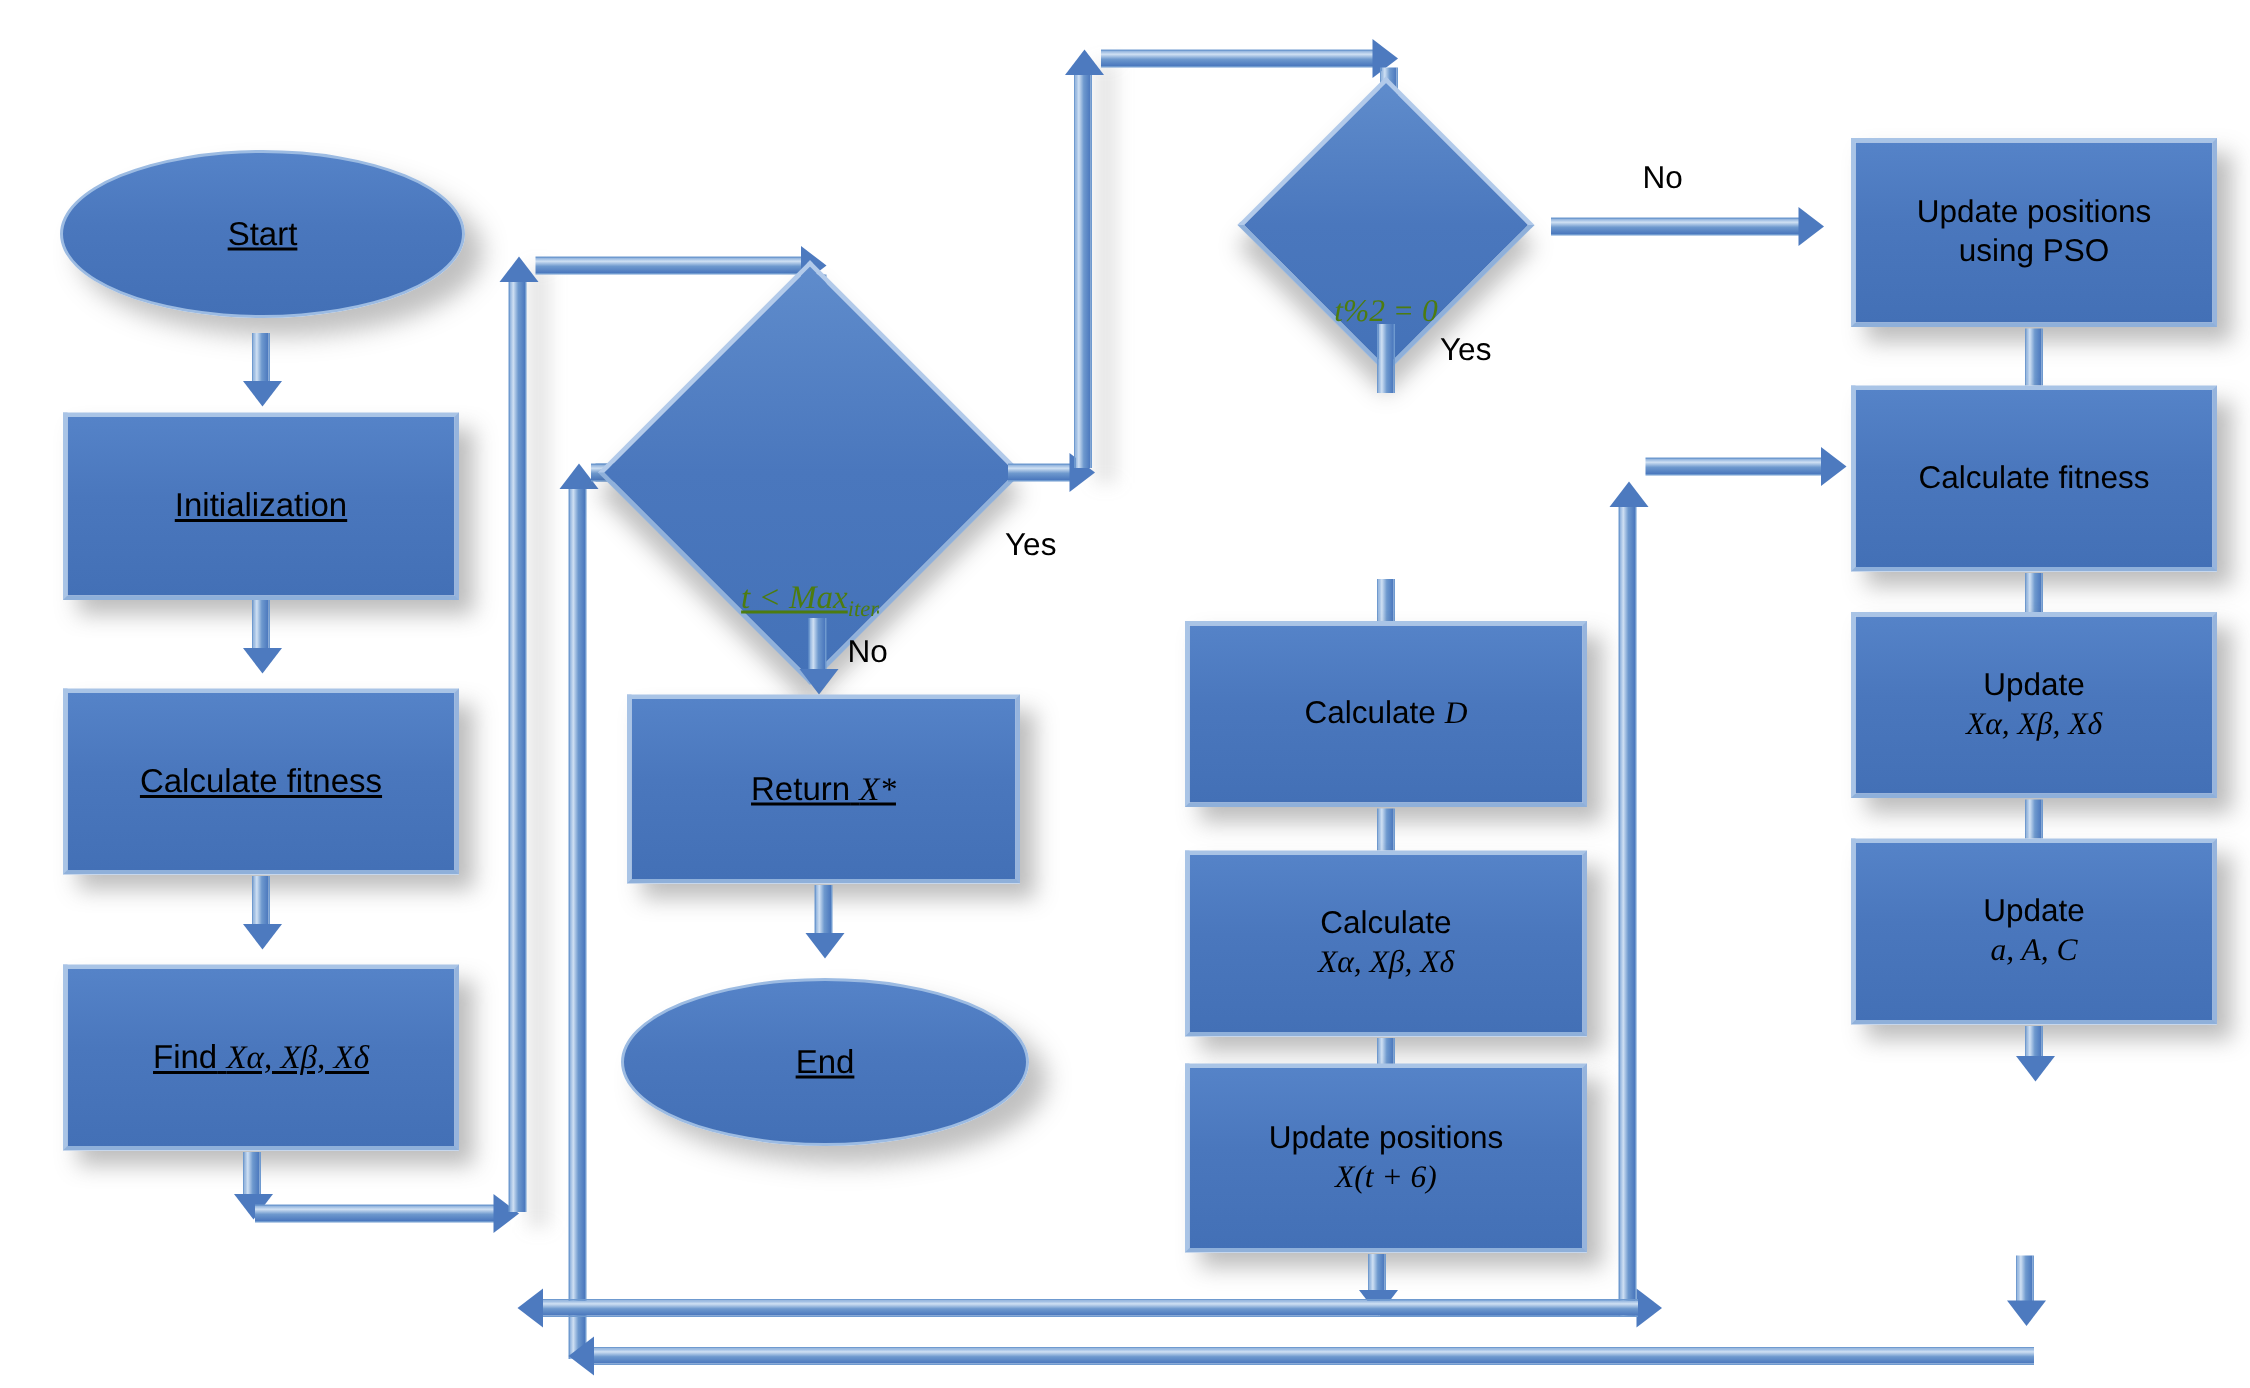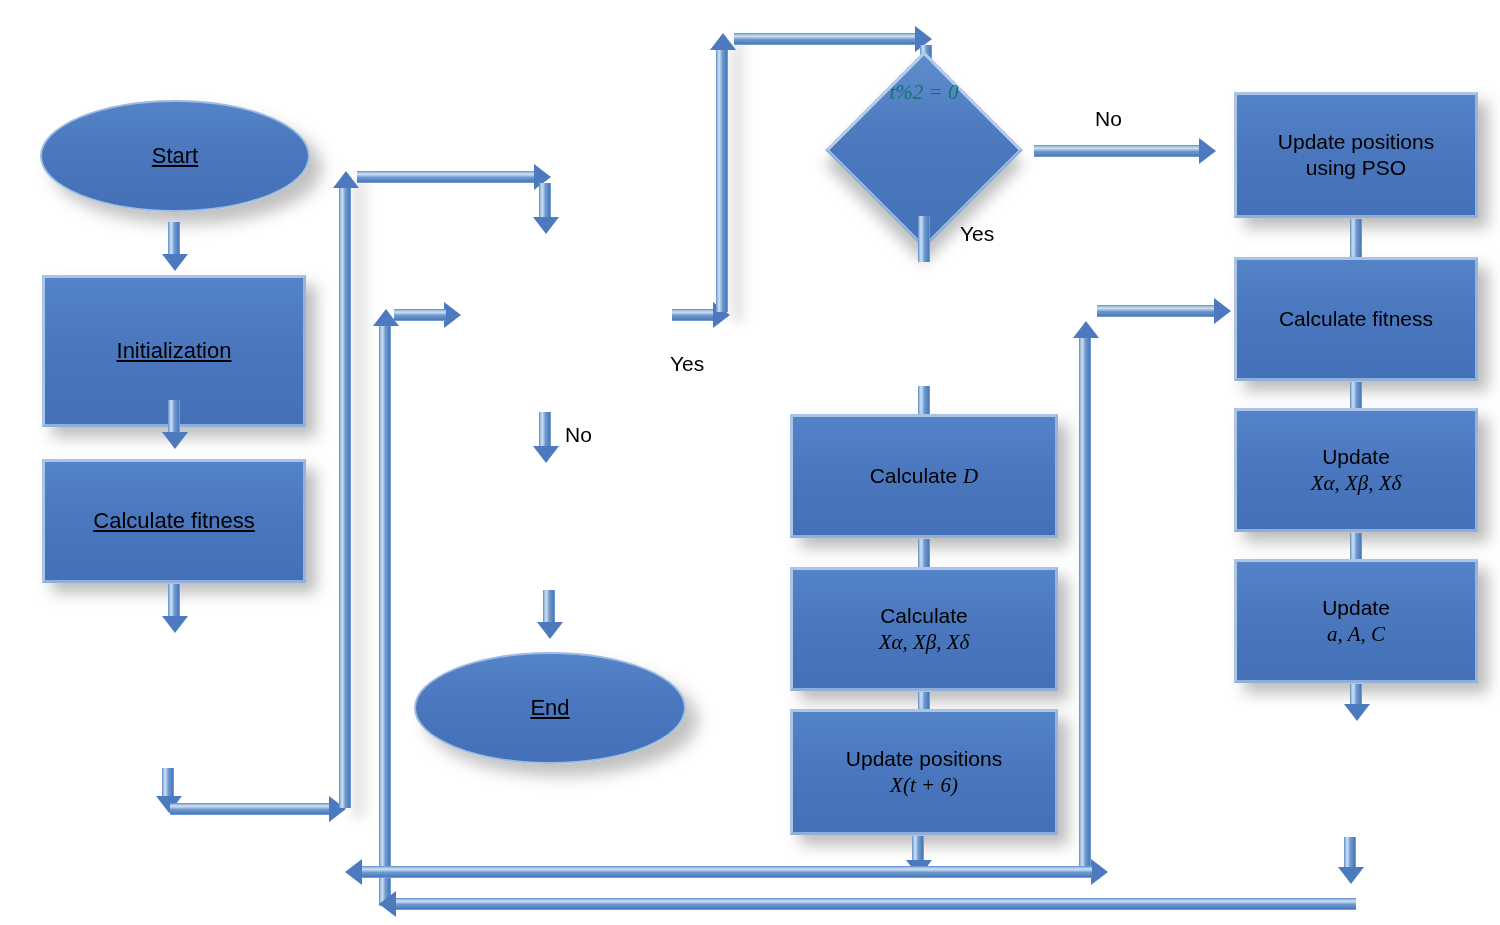--- a/index.html
+++ b/index.html
@@ -40,22 +40,22 @@
     transform:rotate(45deg);
     border-top:3px solid #b2caea;
     border-left:3px solid #b2caea;
     border-right:3px solid #8fb0da;
     border-bottom:3px solid #8fb0da;
     box-shadow:10px 10px 14px rgba(90,90,90,.38);
     box-sizing:border-box;
   }
   .diamond-wrap .dlabel{
     position:absolute;left:0;top:0;width:100%;height:100%;
-    display:flex;align-items:flex-start;justify-content:center;
-    color:#0f766e;
+    display:flex;align-items:flex-end;justify-content:center;
+    color:#4d7c0f;
   }
   .txt{position:relative;z-index:2;padding:0 6px;}
   .f21{font-size:21px;}
   .f22{font-size:22px;text-decoration:underline;}
   .math{font-family:"Liberation Serif", serif;font-style:italic;}
   sub{font-size:.68em;font-style:italic;}
   
   .conn{position:absolute;}
   .vline{
     position:absolute;width:12px;
@@ -87,38 +87,44 @@
 
   <div class="node ellipse" style="left:40px;top:100px;width:270px;height:112px;">
     <span class="txt f22">Start</span>
   </div>
 
   <div class="conn">
     <div class="vline" style="left:168px;top:222px;height:36px;"></div>
     <div class="head head-d" style="left:162px;top:254px;"></div>
   </div>
 
-  <div class="node rect" style="left:42px;top:275px;width:264px;height:152px;">
+  <div class="node rect" style="left:42px;top:275px;width:264px;height:125px;">
     <span class="txt f22">Initialization</span>
   </div>
 
   <div class="conn">
     <div class="vline" style="left:168px;top:400px;height:36px;"></div>
     <div class="head head-d" style="left:162px;top:432px;"></div>
   </div>
 
   <div class="node rect" style="left:42px;top:459px;width:264px;height:124px;">
     <span class="txt f22">Calculate fitness</span>
   </div>
 
   <div class="conn">
     <div class="vline" style="left:168px;top:584px;height:36px;"></div>
     <div class="head head-d" style="left:162px;top:616px;"></div>
   </div>
 
+  <div class="node rect" style="left:42px;top:643px;width:264px;height:124px;">
+    <span class="txt f22">
+      <span>Find</span>
+      <span class="math">Xα, Xβ, Xδ</span>
+    </span>
+  </div>
 
   <div class="conn">
     <div class="vline" style="left:162px;top:768px;height:32px;"></div>
     <div class="head head-d" style="left:156px;top:796px;"></div>
     <div class="hline" style="left:170px;top:803px;width:160px;"></div>
     <div class="head head-r" style="left:329px;top:796px;"></div>
   </div>
 
   <div class="conn">
     <div class="vline" style="left:339px;top:188px;height:620px;"></div>
@@ -133,33 +139,45 @@
     <div class="vline" style="left:379px;top:326px;height:580px;"></div>
     <div class="head head-u" style="left:373px;top:309px;"></div>
     <div class="hline" style="left:397px;top:309px;width:48px;"></div>
     <div class="head head-r" style="left:444px;top:302px;"></div>
   </div>
 
   <div class="conn">
     <div class="hline" style="left:394px;top:309px;width:52px;"></div>
   </div>
 
+  <div class="diamond-wrap" style="left:440px;top:215px;width:200px;height:200px;">
+    <div class="dia"></div>
+    <div class="dlabel">
+      <span class="txt f22 math"><span>t &lt; Max</span><sub>iter</sub></span>
+    </div>
+  </div>
 
   <div class="conn">
     <div class="hline" style="left:672px;top:309px;width:42px;"></div>
     <div class="head head-r" style="left:713px;top:302px;"></div>
   </div>
   <div class="elabel" style="left:670px;top:352px;">Yes</div>
 
   <div class="conn">
     <div class="vline" style="left:539px;top:412px;height:38px;"></div>
     <div class="head head-d" style="left:533px;top:446px;"></div>
   </div>
   <div class="elabel" style="left:565px;top:423px;">No</div>
 
+  <div class="node rect" style="left:418px;top:463px;width:262px;height:126px;">
+    <span class="txt f22">
+      <span>Return</span>
+      <span class="math">X*</span>
+    </span>
+  </div>
 
   <div class="conn">
     <div class="vline" style="left:543px;top:590px;height:36px;"></div>
     <div class="head head-d" style="left:537px;top:622px;"></div>
   </div>
 
   <div class="node ellipse" style="left:414px;top:652px;width:272px;height:112px;">
     <span class="txt f22">End</span>
   </div>
 

